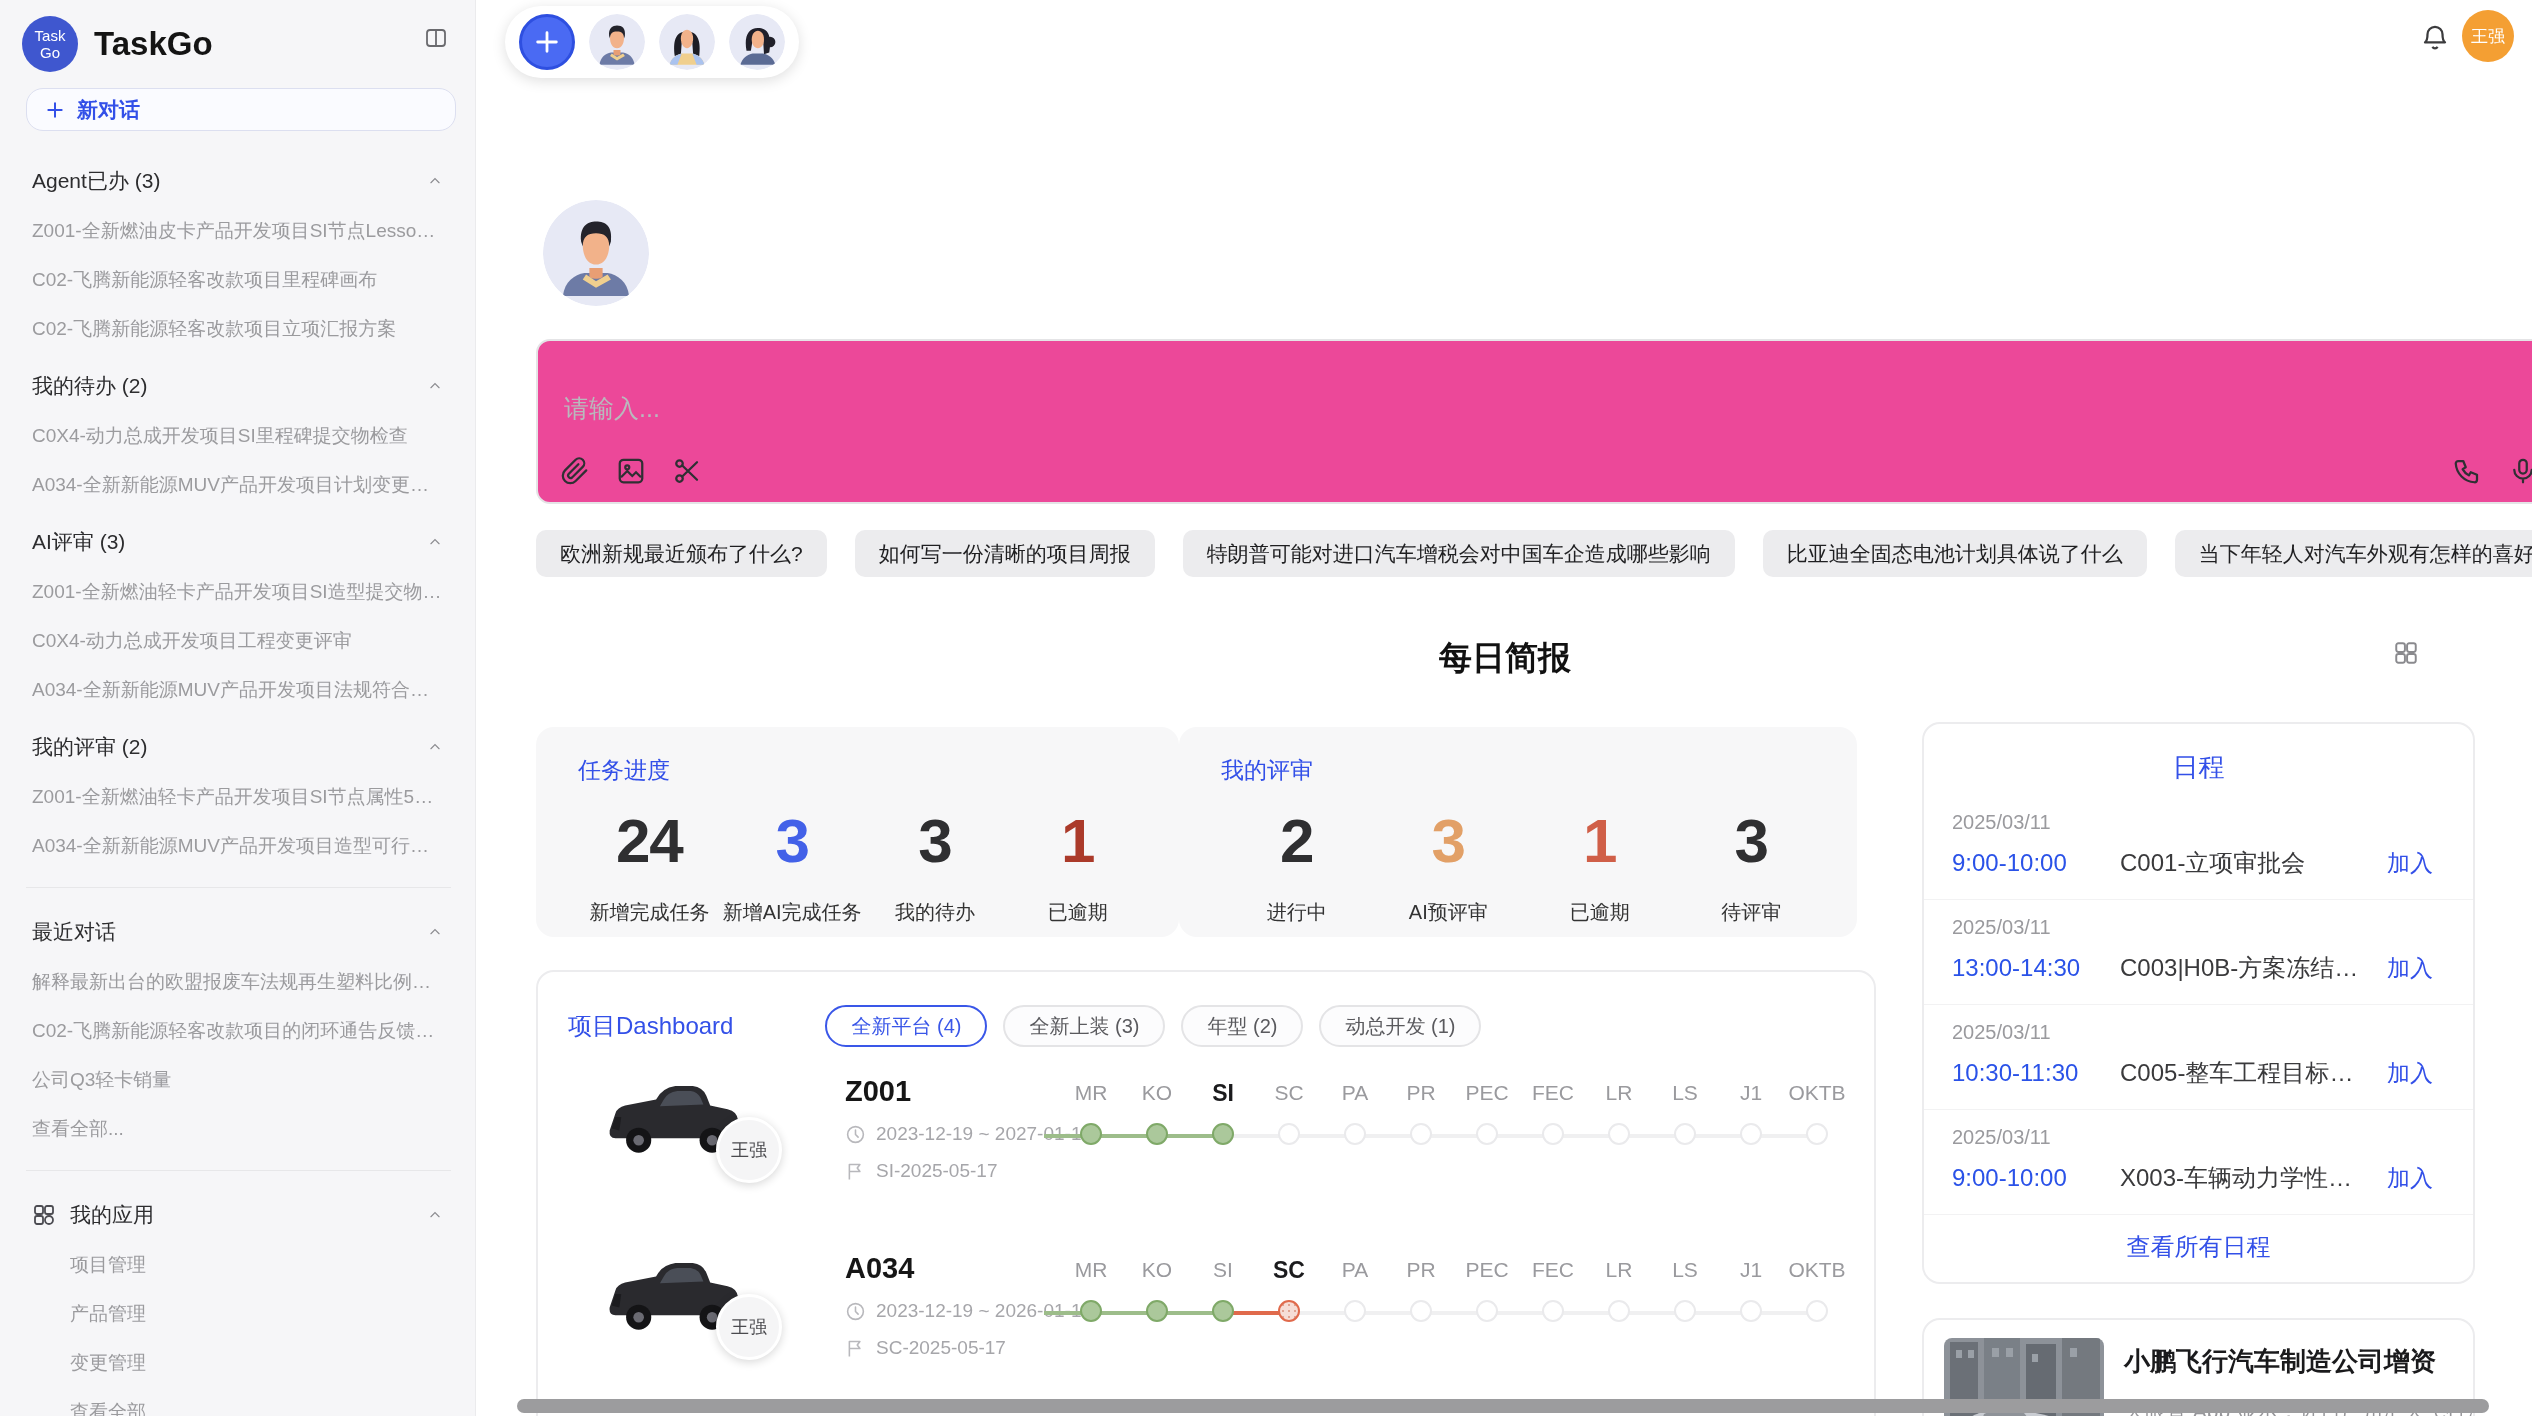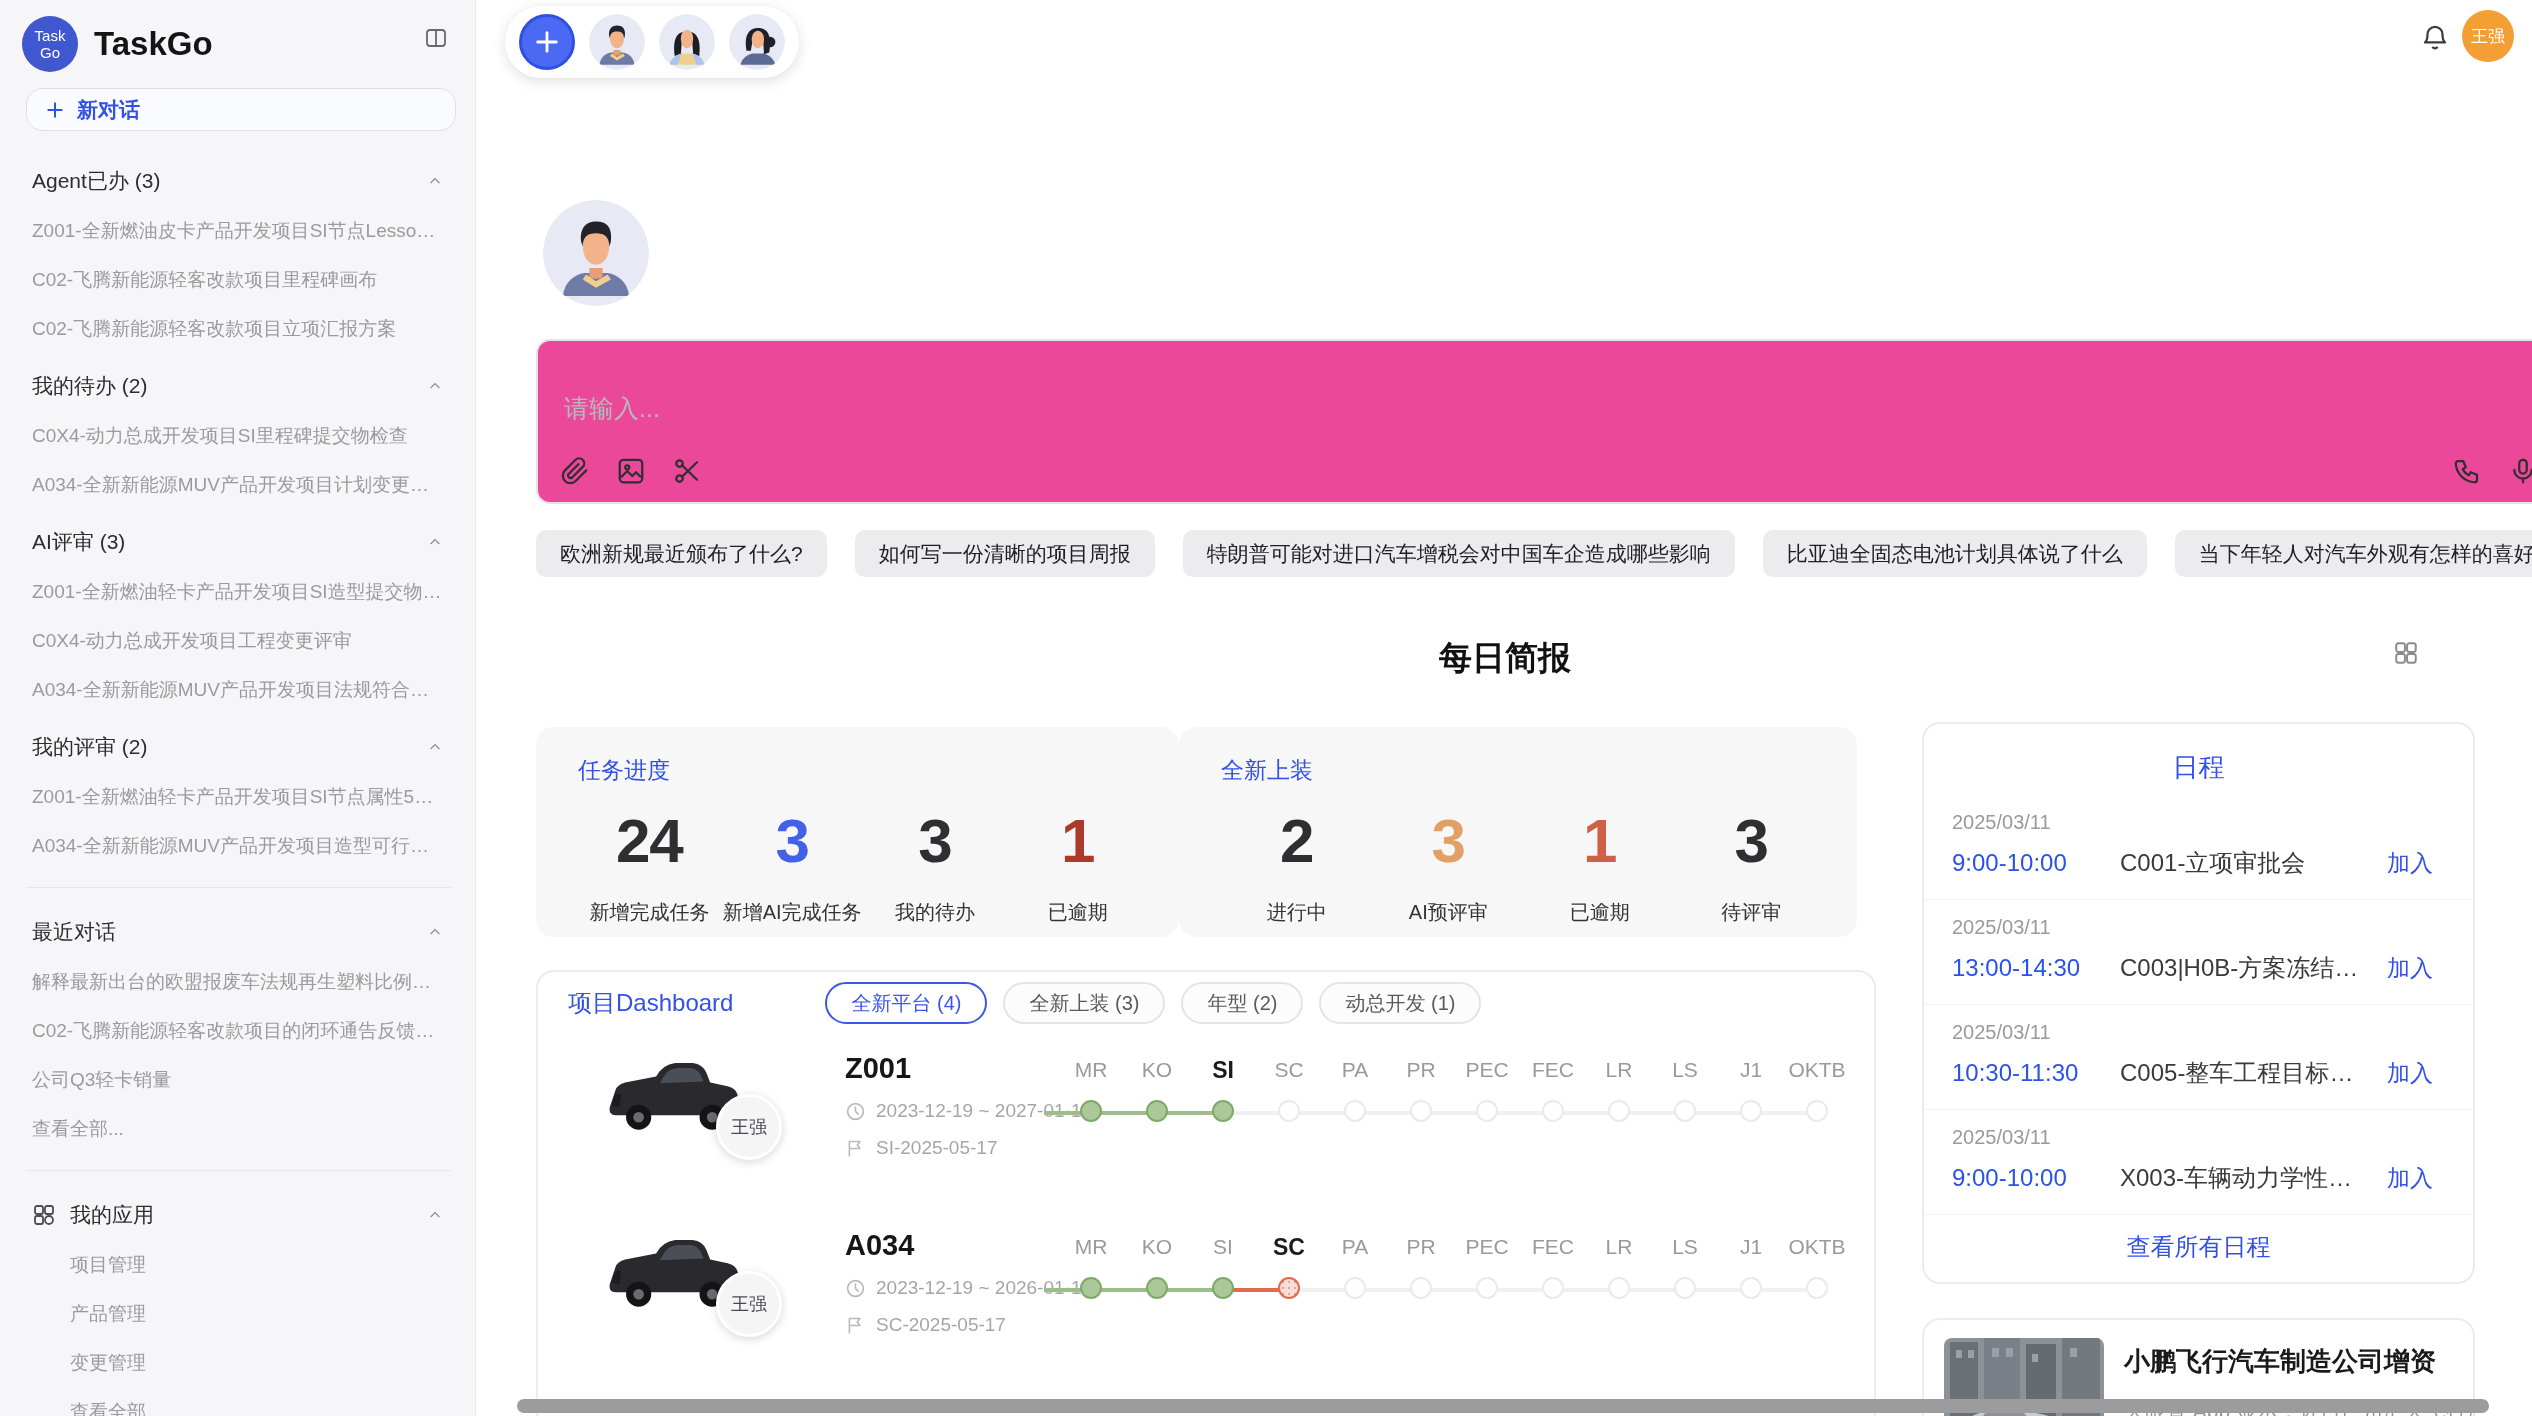--- a/index.html
+++ b/index.html
@@ -88,21 +88,21 @@
   .stat-lab{margin-top:26px;font-size:20px;color:#333;}
   .color-dark .stat-val{color:#2f2f31;}
   .color-blue .stat-val{color:#4361e8;}
   .color-red .stat-val{color:#ab3a2a;}
   .color-red-light .stat-val{color:#d05f48;}
   .color-orange .stat-val{color:#e2a067;}
 
   
   .dash{position:absolute;left:536px;top:970px;width:1340px;height:470px;border:2px solid #ececee;
     border-radius:18px;background:#fff;overflow:hidden;}
-  .dash-head{display:flex;align-items:center;gap:30px;padding:10px 0 0 30px;}
+  .dash-head{display:flex;align-items:center;gap:30px;padding:33px 0 0 30px;}
   .dash-title{font-size:24px;color:#3350e8;}
   .tabs{display:flex;gap:16px;margin-left:62px;}
   .tab{height:42px;display:flex;align-items:center;padding:0 24px;border-radius:21px;border:2px solid #e4e4e6;
     background:#fcfcfd;color:#5a5a5e;font-size:20px;cursor:pointer;white-space:nowrap;}
   .tab.state-active{border-color:#3a57e8;color:#3a57e8;background:#fff;}
   .proj-row{position:relative;height:155px;margin-top:22px;}
   .proj-car{position:absolute;left:62px;top:0;width:145px;height:96px;}
   .proj-car .ic{width:145px;height:96px;}
   .owner-badge{position:absolute;left:178px;top:48px;width:66px;height:66px;border-radius:50%;background:#f5f5f6;
     border:3px solid #fff;box-shadow:0 2px 10px rgba(0,0,0,.16);display:flex;align-items:center;justify-content:center;
@@ -442,21 +442,21 @@
         </div>
 
         <div class="stat-item color-red">
           <div class="stat-val">1</div>
           <div class="stat-lab">已逾期</div>
         </div>
 
     </div>
   </div>
   <div class="stat-card c2">
-    <div class="stat-title">全新上装</div>
+    <div class="stat-title">我的评审</div>
     <div class="stat-grid">
 
         <div class="stat-item color-dark">
           <div class="stat-val">2</div>
           <div class="stat-lab">进行中</div>
         </div>
 
         <div class="stat-item color-orange">
           <div class="stat-val">3</div>
           <div class="stat-lab">AI预评审</div>

